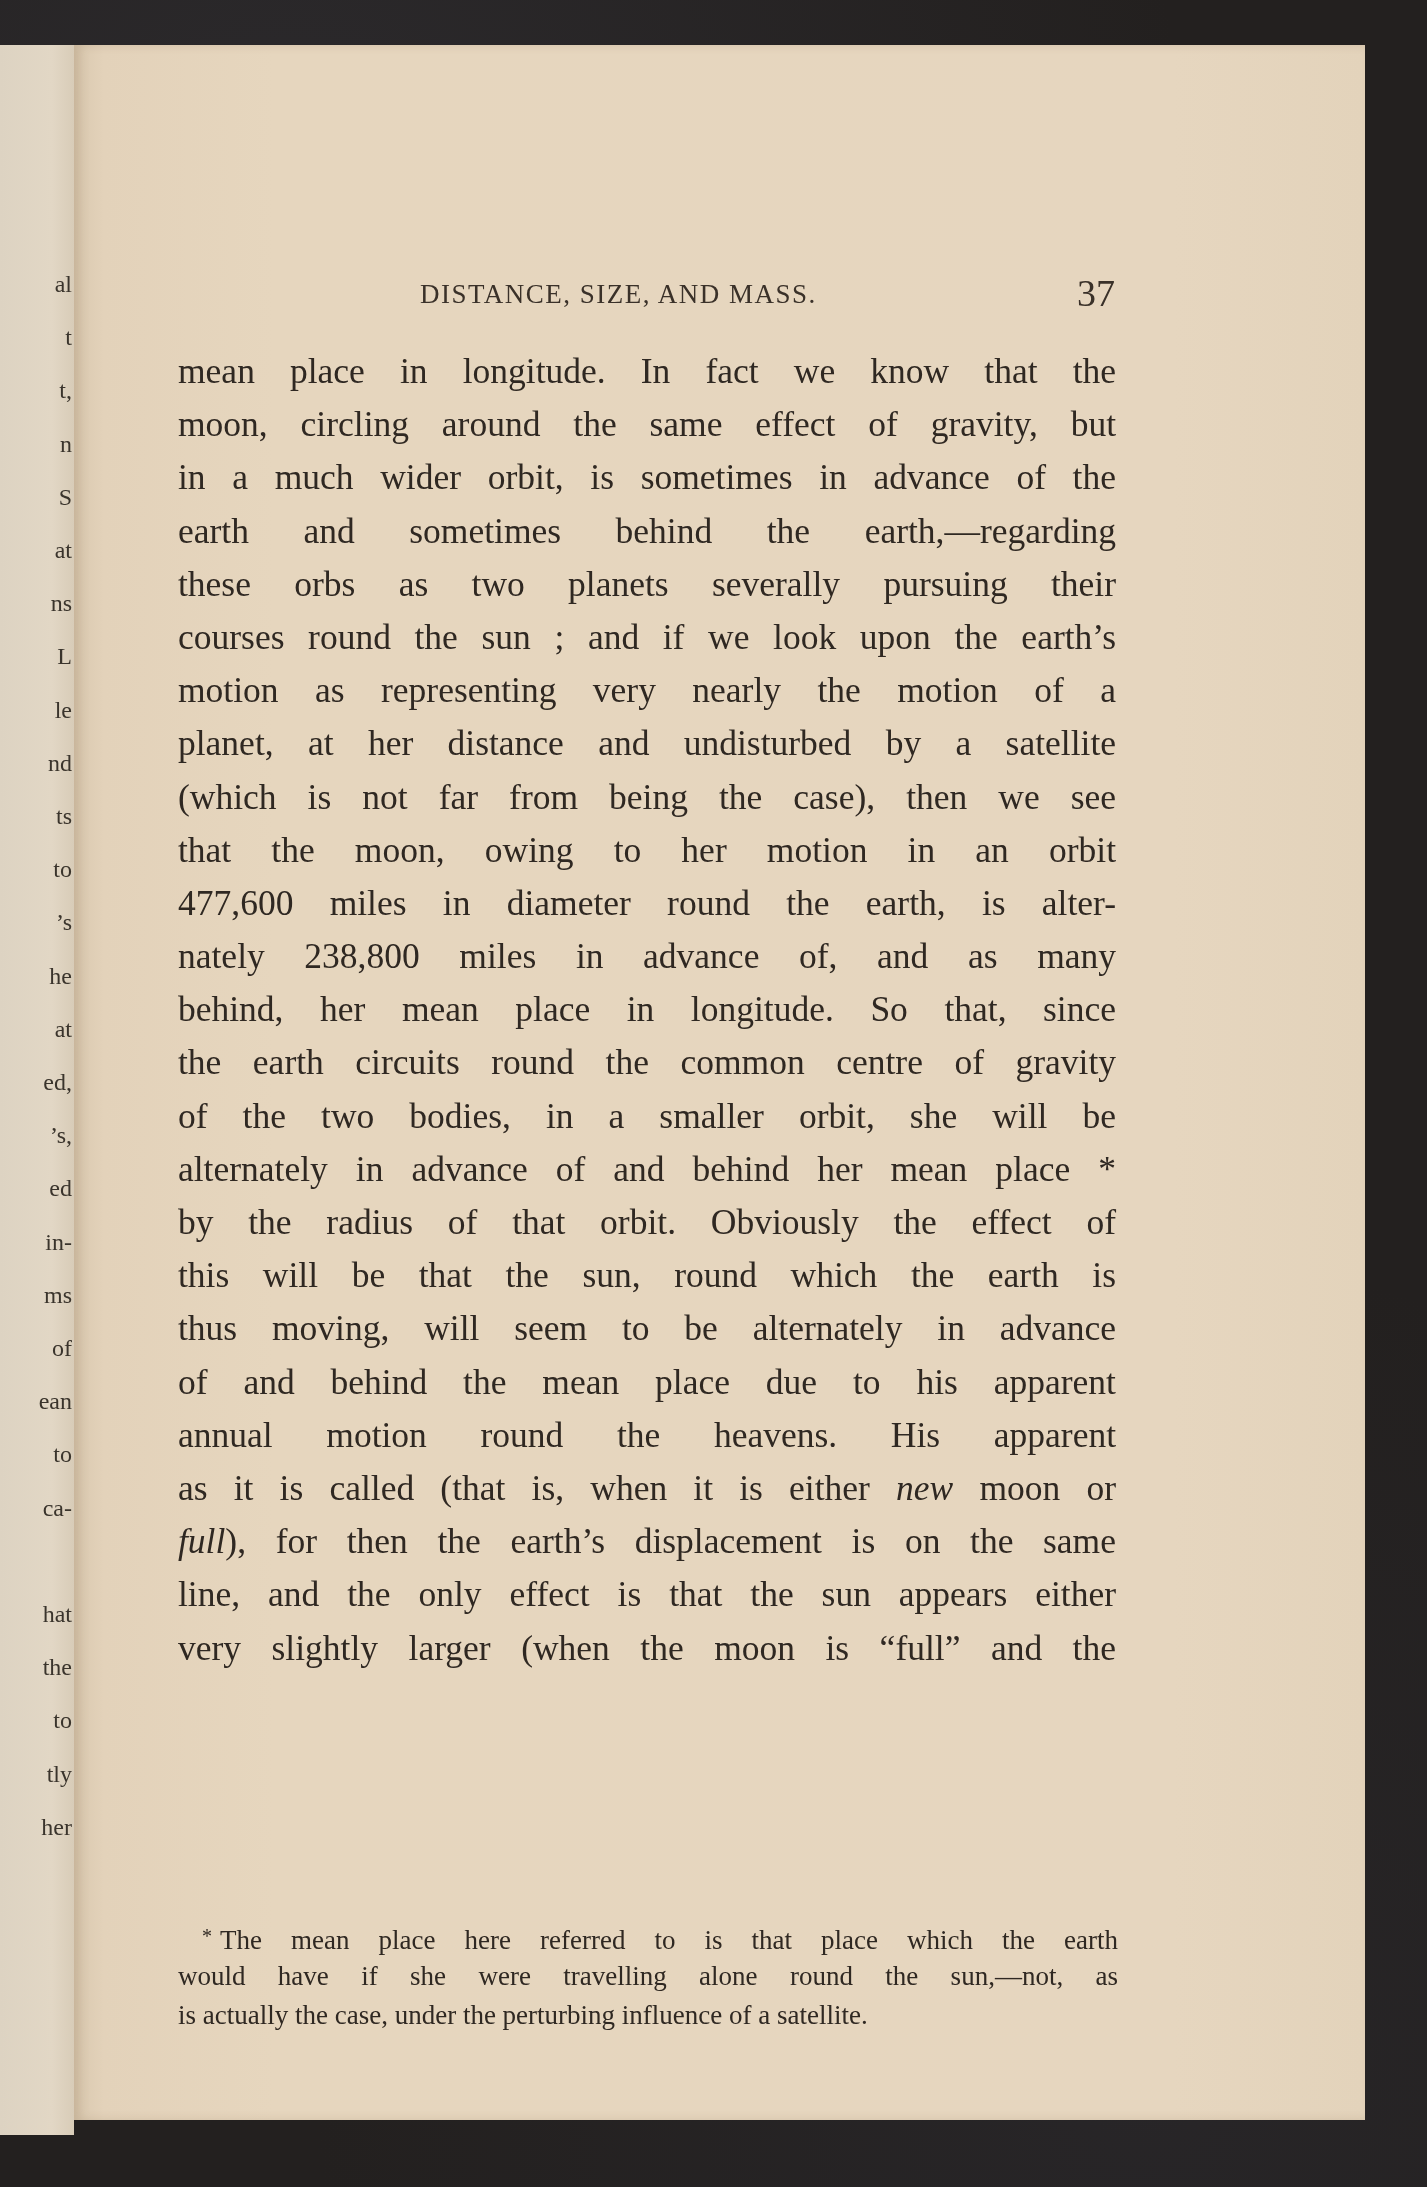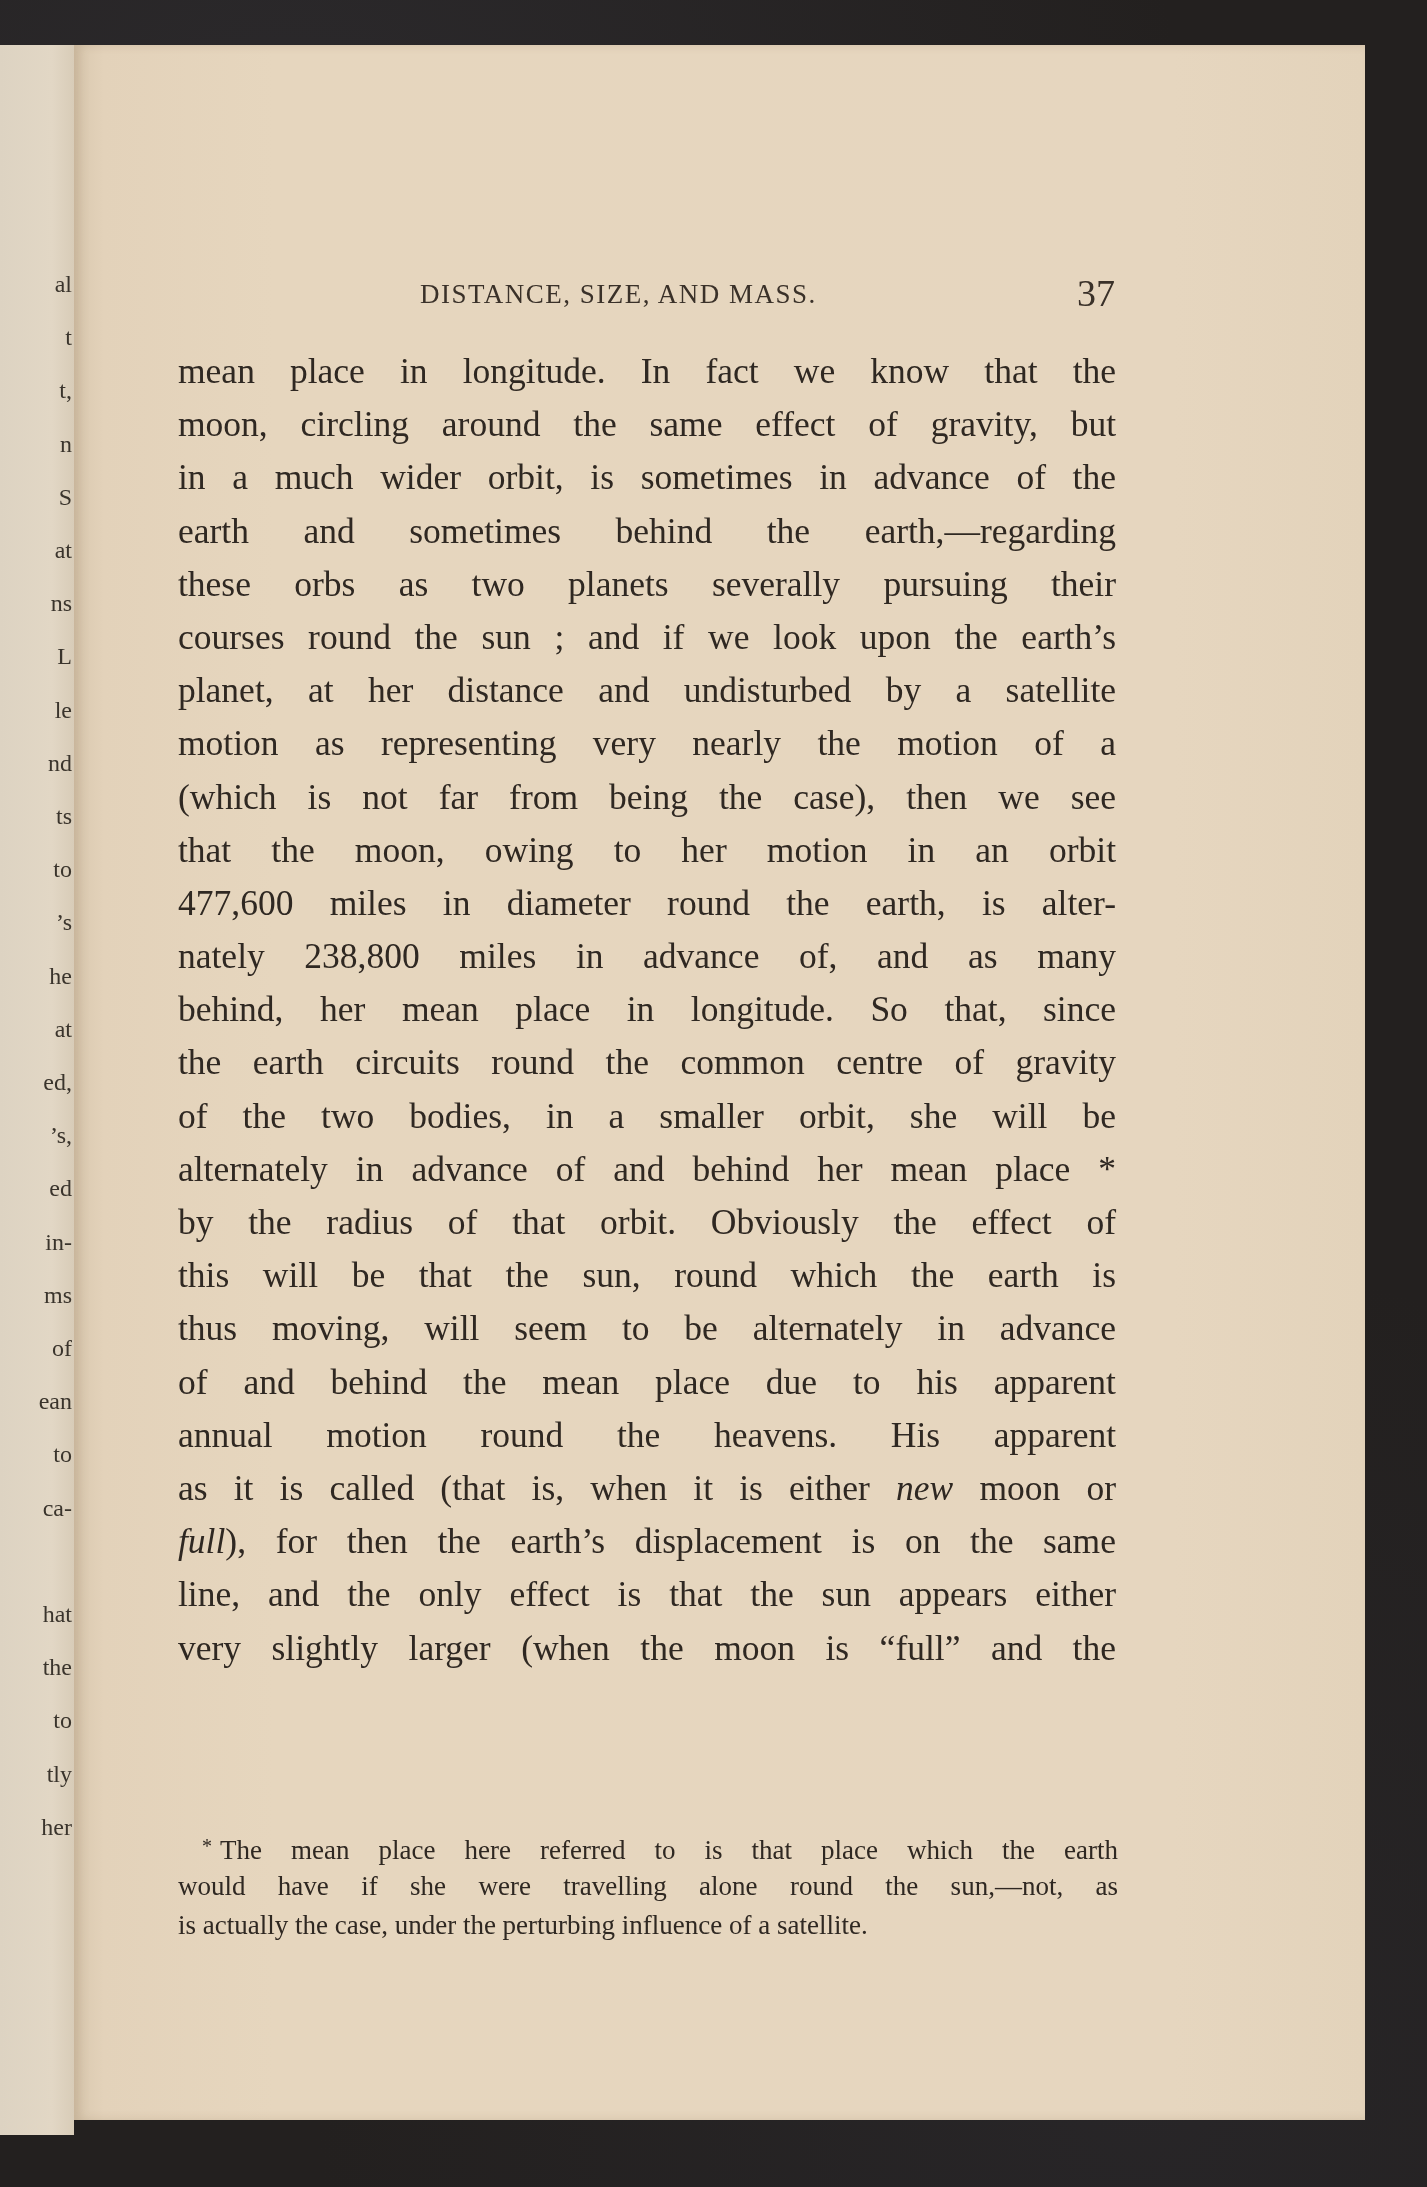--- a/index.html
+++ b/index.html
@@ -51,21 +51,21 @@
     font-family: "Liberation Serif", serif;
     font-size: 35.5px; line-height: 53.2px; color: #2f2822;
   }
   .line {
     display: block; height: 53.2px; white-space: nowrap;
     text-align: justify; text-align-last: justify;
   }
   .line.last { text-align-last: justify; }
   .it { font-style: italic; }
   .footnote {
-    position: absolute; left: 104px; top: 1782px; width: 940px;
+    position: absolute; left: 104px; top: 1872px; width: 940px;
     font-family: "Liberation Serif", serif;
     font-size: 27px; line-height: 39.5px; color: #2f2822;
   }
   .footnote .line { height: 39.5px; }
   .footnote .first { padding-left: 24px; }
   .fn-mark { font-size: 20px; vertical-align: 6px; margin-right: 8px; }
 </style>
 </head>
 <body>
 
@@ -110,22 +110,22 @@
     <span class="page-number">37</span>
   </div>
 
   <div class="body-text" id="body-text">
       <span class="line" style="white-space: normal;">mean place in longitude.  In fact we know that the</span>
       <span class="line" style="white-space: normal;">moon, circling around the same effect of gravity, but</span>
       <span class="line" style="white-space: normal;">in a much wider orbit, is sometimes in advance of the</span>
       <span class="line" style="white-space: normal;">earth and sometimes behind the earth,—regarding</span>
       <span class="line" style="white-space: normal;">these orbs as two planets severally pursuing their</span>
       <span class="line" style="white-space: normal;">courses round the sun ; and if we look upon the earth’s</span>
+      <span class="line" style="white-space: normal;">motion as representing very nearly the motion of a</span>
       <span class="line" style="white-space: normal;">planet, at her distance and undisturbed by a satellite</span>
-      <span class="line" style="white-space: normal;">motion as representing very nearly the motion of a</span>
       <span class="line" style="white-space: normal;">(which is not far from being the case), then we see</span>
       <span class="line" style="white-space: normal;">that the moon, owing to her motion in an orbit</span>
       <span class="line" style="white-space: normal;">477,600 miles in diameter round the earth, is alter-</span>
       <span class="line" style="white-space: normal;">nately 238,800 miles in advance of, and as many</span>
       <span class="line" style="white-space: normal;">behind, her mean place in longitude.  So that, since</span>
       <span class="line" style="white-space: normal;">the earth circuits round the common centre of gravity</span>
       <span class="line" style="white-space: normal;">of the two bodies, in a smaller orbit, she will be</span>
       <span class="line" style="white-space: normal;">alternately in advance of and behind her mean place *</span>
       <span class="line" style="white-space: normal;">by the radius of that orbit.  Obviously the effect of</span>
       <span class="line" style="white-space: normal;">this will be that the sun, round which the earth is</span>

